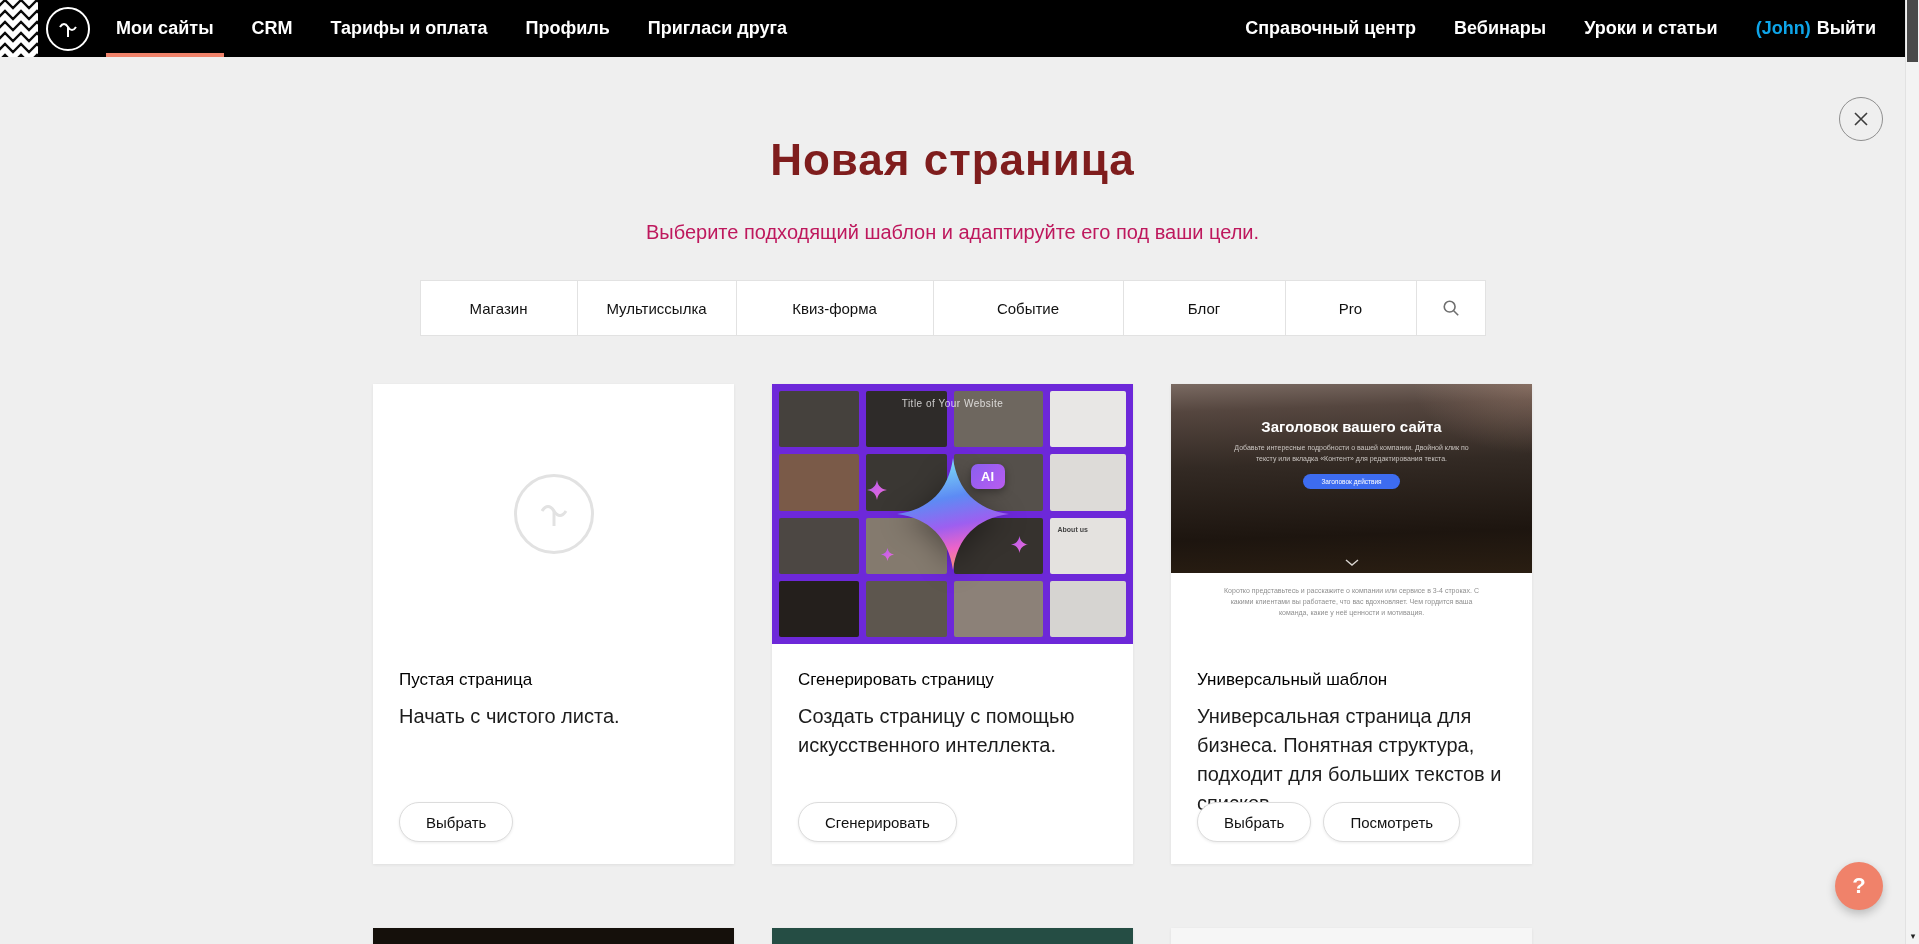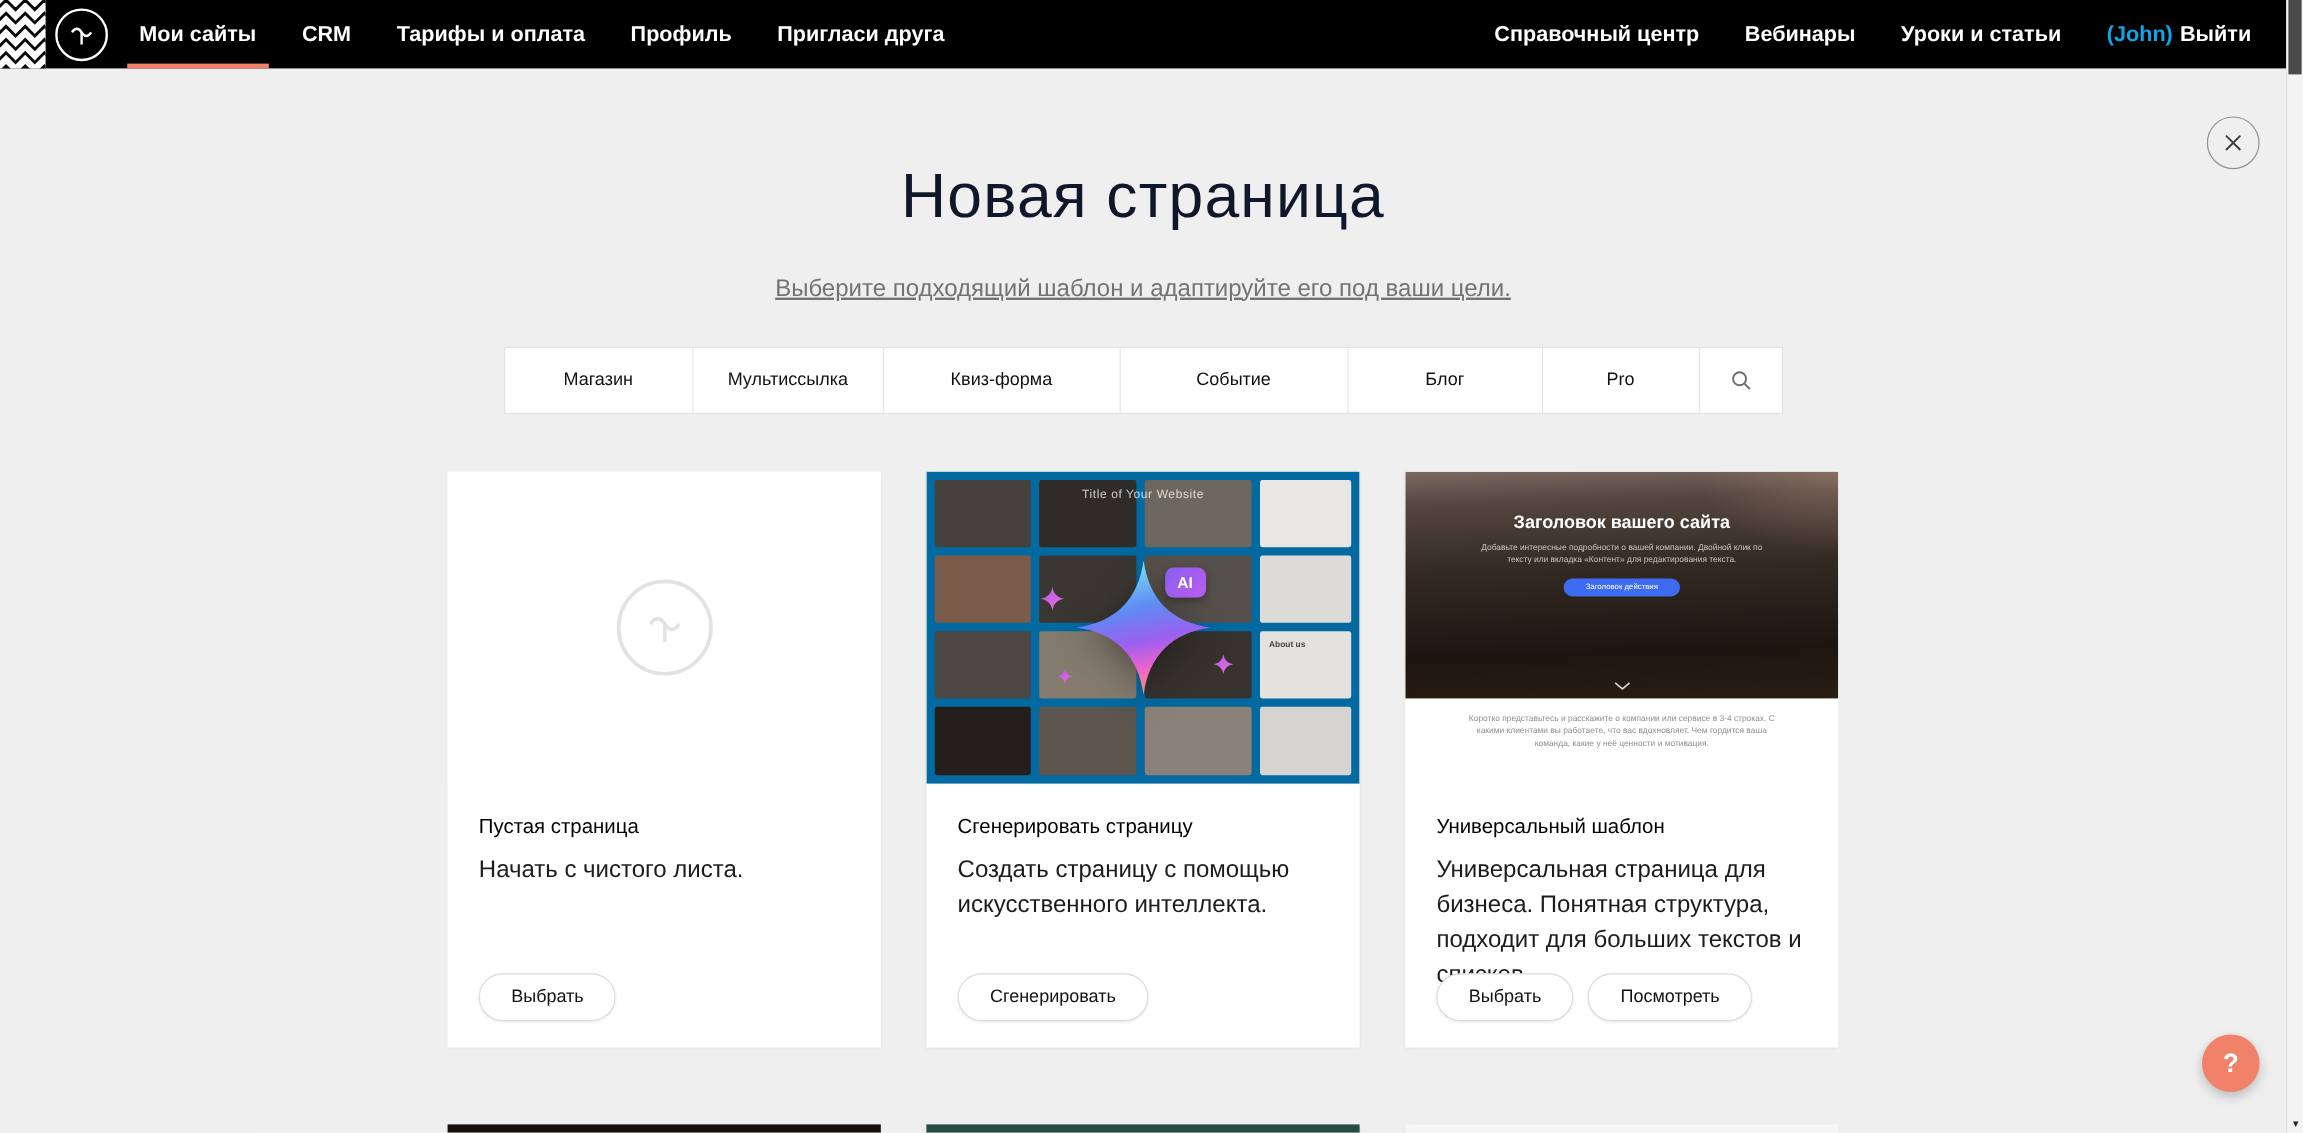--- a/index.html
+++ b/index.html
@@ -15,22 +15,22 @@
   .nav-left, .nav-right { display:flex; align-items:stretch; }
   .nav-item { display:flex; align-items:center; padding:0 2px; margin-right:34px; color:#fff; font-size:18px; font-weight:700; text-decoration:none; cursor:pointer; position:relative; white-space:nowrap; }
   .nav-item.active::after { content:""; position:absolute; left:-8px; right:-8px; bottom:0; height:4px; background:var(--accent,#f0826a); }
   .nav-right { margin-left:auto; padding-right:27px; }
   .nav-right .nav-item { margin-right:0; margin-left:34px; }
   .logout .user { color:#0ea5e9; margin-right:6px; font-weight:700; }
 
   
   .main { position:relative; height:887px; padding-top:80px; overflow:hidden; }
   .close-btn { position:absolute; top:40px; right:22px; width:44px; height:44px; border-radius:50%; border:1px solid #8f8f8f; background:transparent; display:flex; align-items:center; justify-content:center; cursor:pointer; }
-  .page-title { text-align:center; font-size:52px; font-weight:400; letter-spacing:1px; color:#0f172a; line-height:1.05; }
-  .page-subtitle { text-align:center; margin-top:38px; font-size:20px; color:#737373;text-decoration:underline; }
+  .page-title { text-align:center; font-size:44px; font-weight:700; letter-spacing:1px; color:#7f1d1d; line-height:1.05; }
+  .page-subtitle { text-align:center; margin-top:38px; font-size:20px; color:#be185d; }
 
   
   .tabs { display:flex; width:max-content; margin:36px auto 0; }
   .tab { height:56px; display:flex; align-items:center; justify-content:center; background:#fff; border:1px solid #e2e2e2; border-left:none; font-size:15px; color:#111; cursor:pointer; }
   .tab:first-child { border-left:1px solid #e2e2e2; }
   .tab.active { background:var(--accent,#f0826a); border-color:var(--accent,#f0826a); color:#fff; }
   .tab:nth-child(1){width:158px} .tab:nth-child(2){width:159px} .tab:nth-child(3){width:197px}
   .tab:nth-child(4){width:190px} .tab:nth-child(5){width:162px} .tab:nth-child(6){width:131px}
   .tab:nth-child(7){width:92px}  .tab.search-cell{width:69px}
 
@@ -41,21 +41,21 @@
   .card-body { padding:26px 26px 0; }
   .card-title { font-size:17px; font-weight:400; color:#000; margin-bottom:12px; }
   .card-desc { font-size:20px; line-height:1.45; color:#1c1c1c; }
   .card-actions { position:absolute; left:26px; bottom:22px; display:flex; gap:12px; }
   .pill-btn { height:40px; padding:0 26px; border-radius:21px; border:1px solid #dcdcdc; background:#fff; font-size:15px; color:#111; cursor:pointer; box-shadow:0 1px 3px rgba(0,0,0,.08); font-family:inherit; }
 
   
   .watermark { width:80px; height:80px; border:3px solid #e2e2e2; border-radius:50%; margin:90px auto 0; display:flex; align-items:center; justify-content:center; }
 
   
-  .collage { background:#0369a1; }
+  .collage { background:#6d28d9; }
   .collage-grid { position:absolute; inset:0; display:grid; grid-template-columns:1fr 1fr 1.1fr .95fr; grid-template-rows:repeat(4,1fr); gap:7px; padding:7px; }
   .collage-grid > div { border-radius:2px; }
   .cg1{background:#45413d}.cg2{background:#2e2b29}.cg3{background:#6e675f}.cg4{background:#e8e7e5}
   .cg5{background:#7a5a48}.cg6{background:#3a3733}.cg7{background:#55504b}.cg8{background:#dddbd8}
   .cg9{background:#4c4743}.cg10{background:#847a6e}.cg11{background:#36322e}.cg12{background:#e4e2df;position:relative}
   .cg13{background:#241f1c}.cg14{background:#5d564e}.cg15{background:#8c8178}.cg16{background:#d6d4d1}
   .collage-title { position:absolute; top:14px; left:0; right:0; text-align:center; font-size:10px; color:rgba(255,255,255,.75); letter-spacing:.5px; }
   .about-label { position:absolute; top:8px; left:8px; font-size:7px; font-weight:700; color:#444; }
   .star-big { position:absolute; left:50%; top:50%; transform:translate(-50%,-50%); width:112px; height:112px; filter:drop-shadow(0 6px 14px rgba(0,0,0,.4)); }
   .star-s { position:absolute; }

